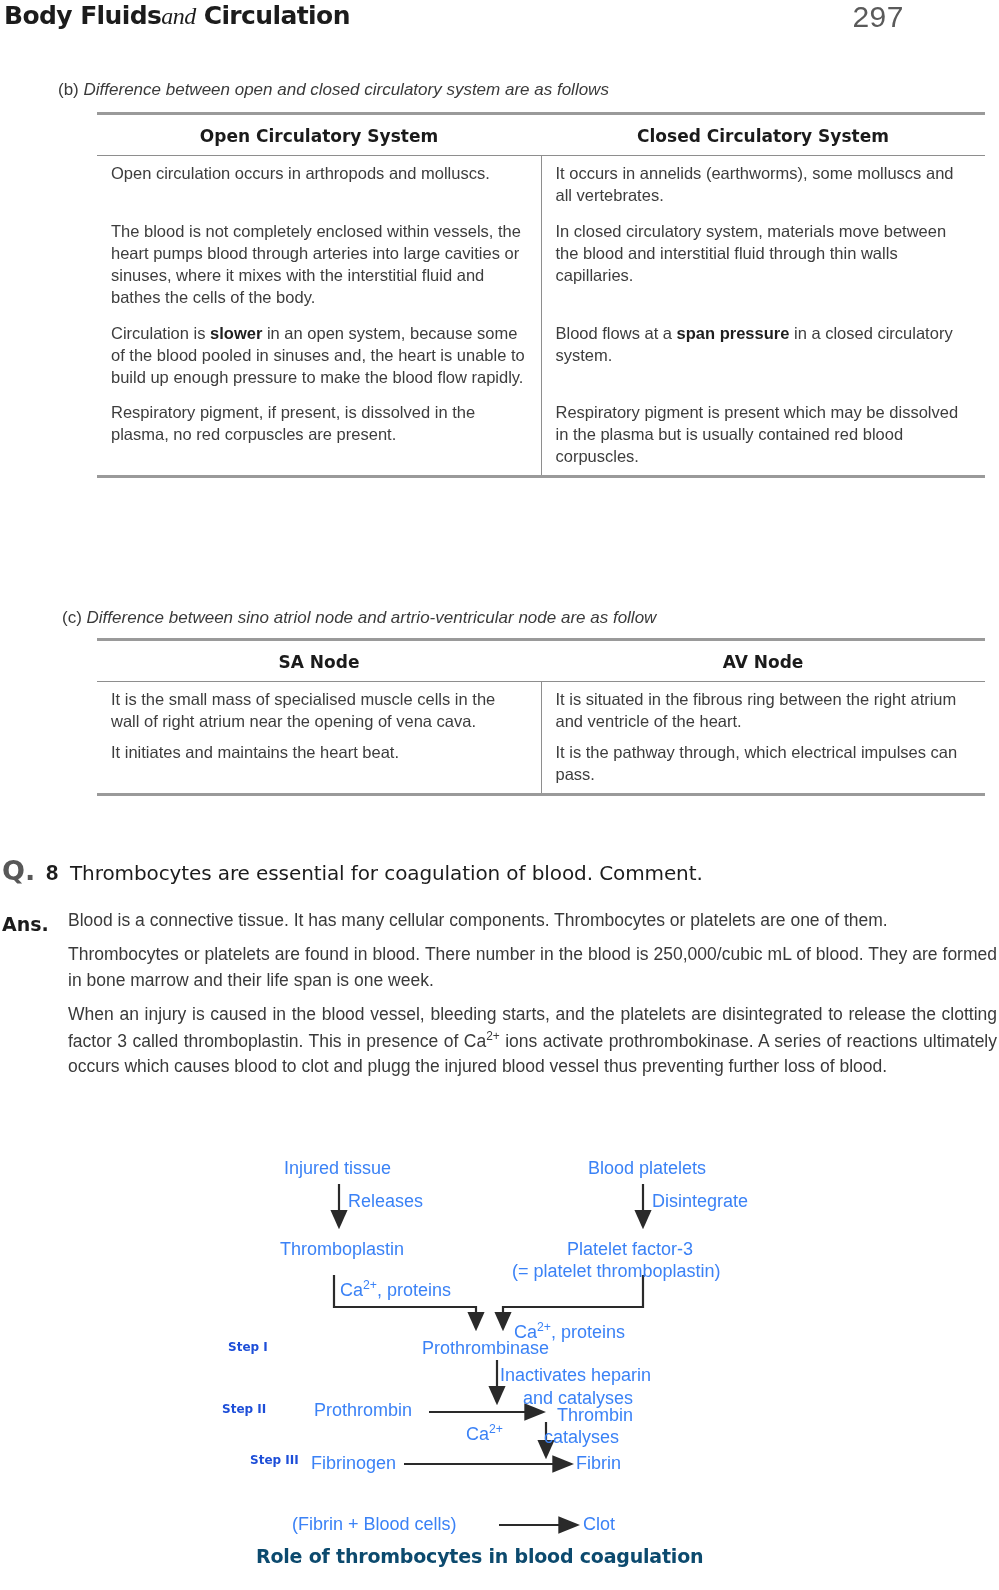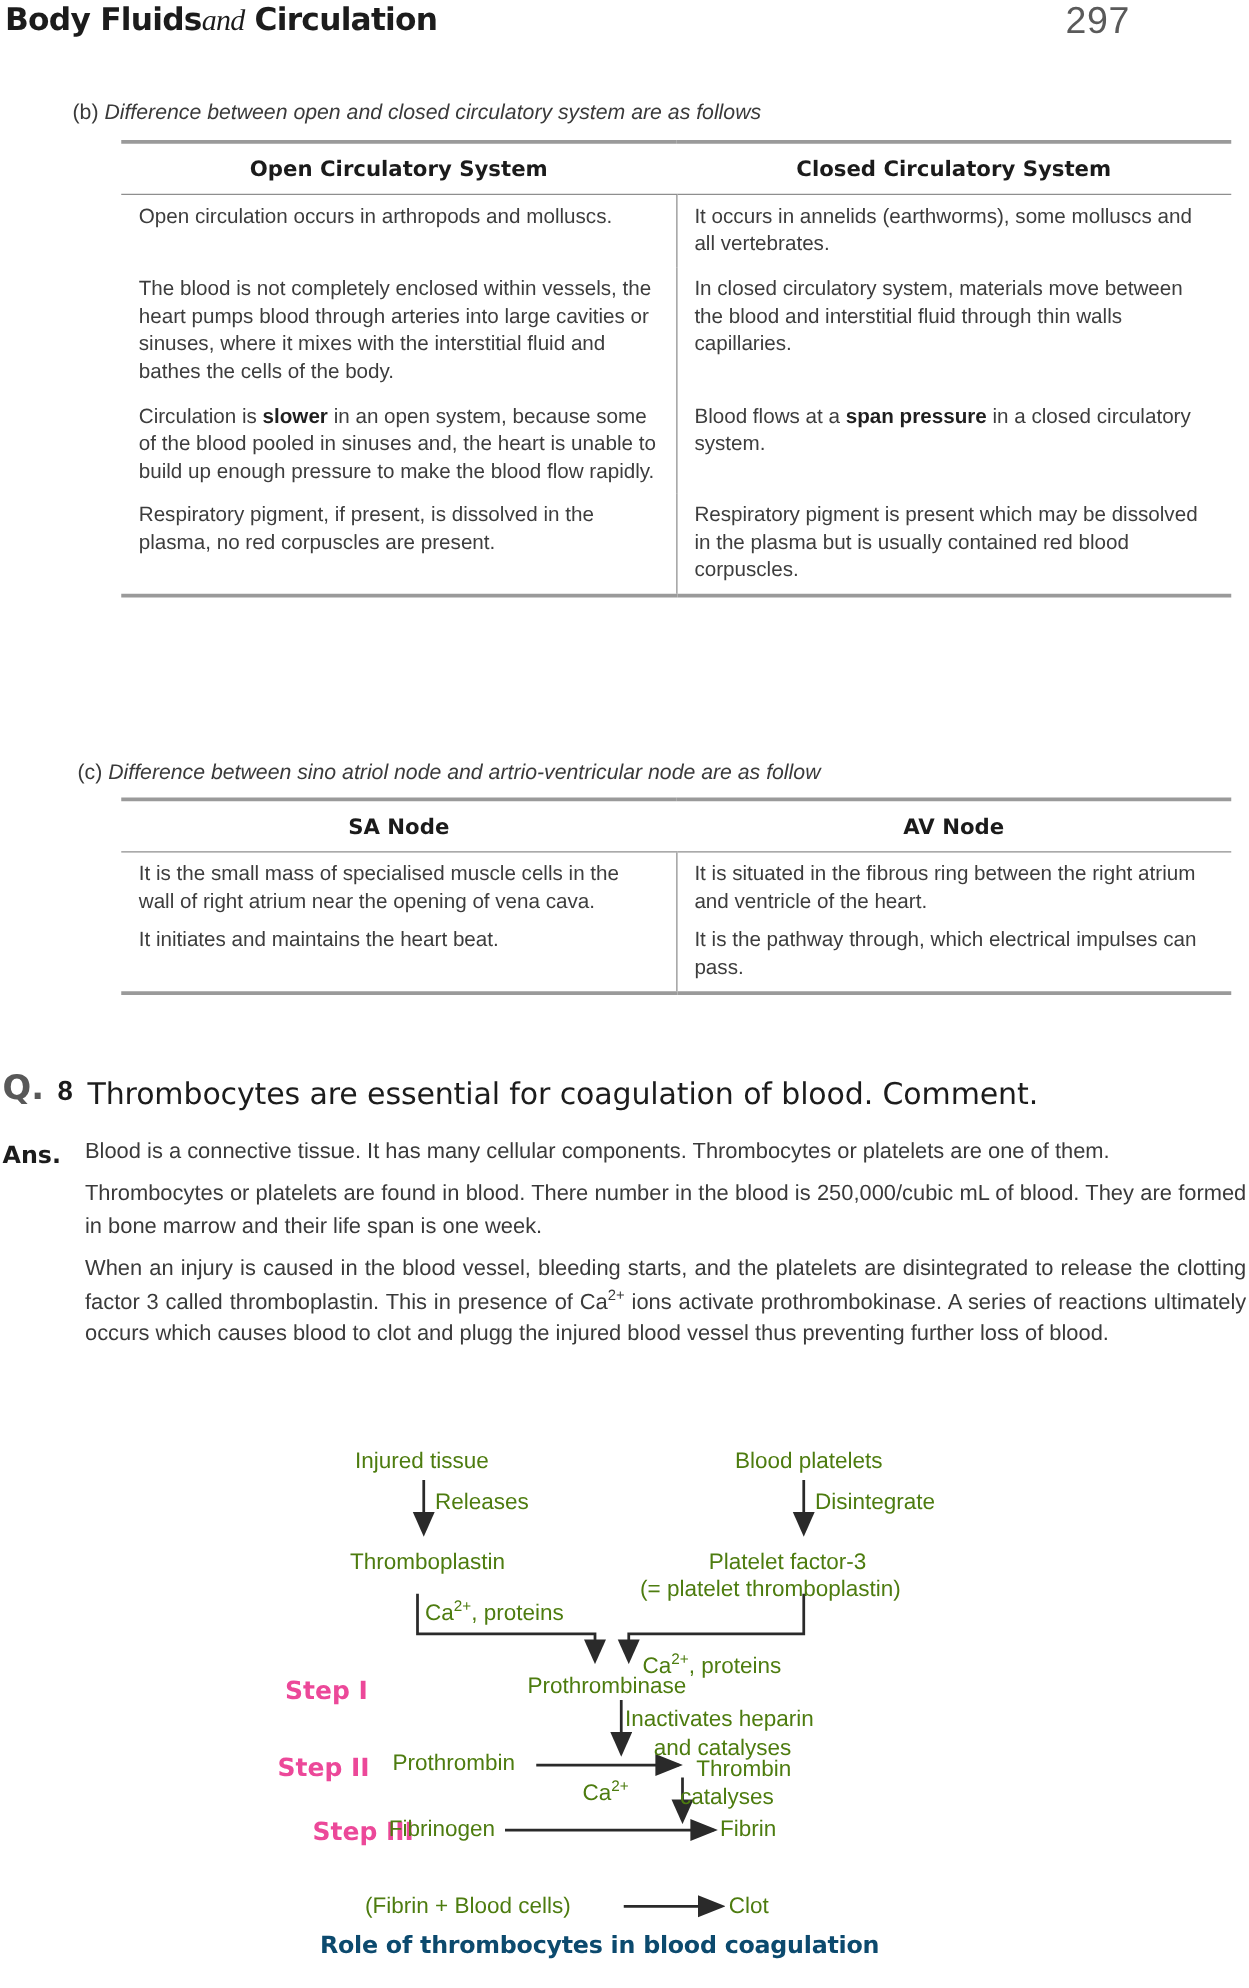--- a/index.html
+++ b/index.html
@@ -111,21 +111,21 @@
     left: 46px;
     top: 860px;
     font-size: 22px;
     font-weight: bold;
     color: #1c1c1c;
   }
   .q-text {
     position: absolute;
     left: 70px;
     top: 861px;
-    font-size: 24px;
+    font-size: 20px;
     font-weight: 500;
     letter-spacing: -0.1px;
     color: #1c1c1c;
     font-family: "DejaVu Sans", sans-serif;
     white-space: nowrap;
   }
   .ans-label {
     position: absolute;
     left: 2px;
     top: 913px;
@@ -153,30 +153,30 @@
   .flow {
     position: absolute;
     left: 0px;
     top: 1150px;
     width: 999px;
     height: 440px;
   }
   .flow .node {
     position: absolute;
     font-size: 18px;
-    color: #4d7c0f;
+    color: #3b82f6;
     white-space: nowrap;
     font-family: "Liberation Sans", sans-serif;
     line-height: 1.15;
   }
   .flow .step {
     position: absolute;
-    font-size: 20px;
-    font-weight: bold;
-    color: #ec4899;
+    font-size: 12px;
+    font-weight: bold;
+    color: #1d4ed8;
     white-space: nowrap;
     font-family: "DejaVu Sans", sans-serif;
   }
   .flow .caption {
     position: absolute;
     font-size: 19px;
     font-weight: bold;
     color: #0c4a6e;
     white-space: nowrap;
     font-family: "DejaVu Sans", sans-serif;

